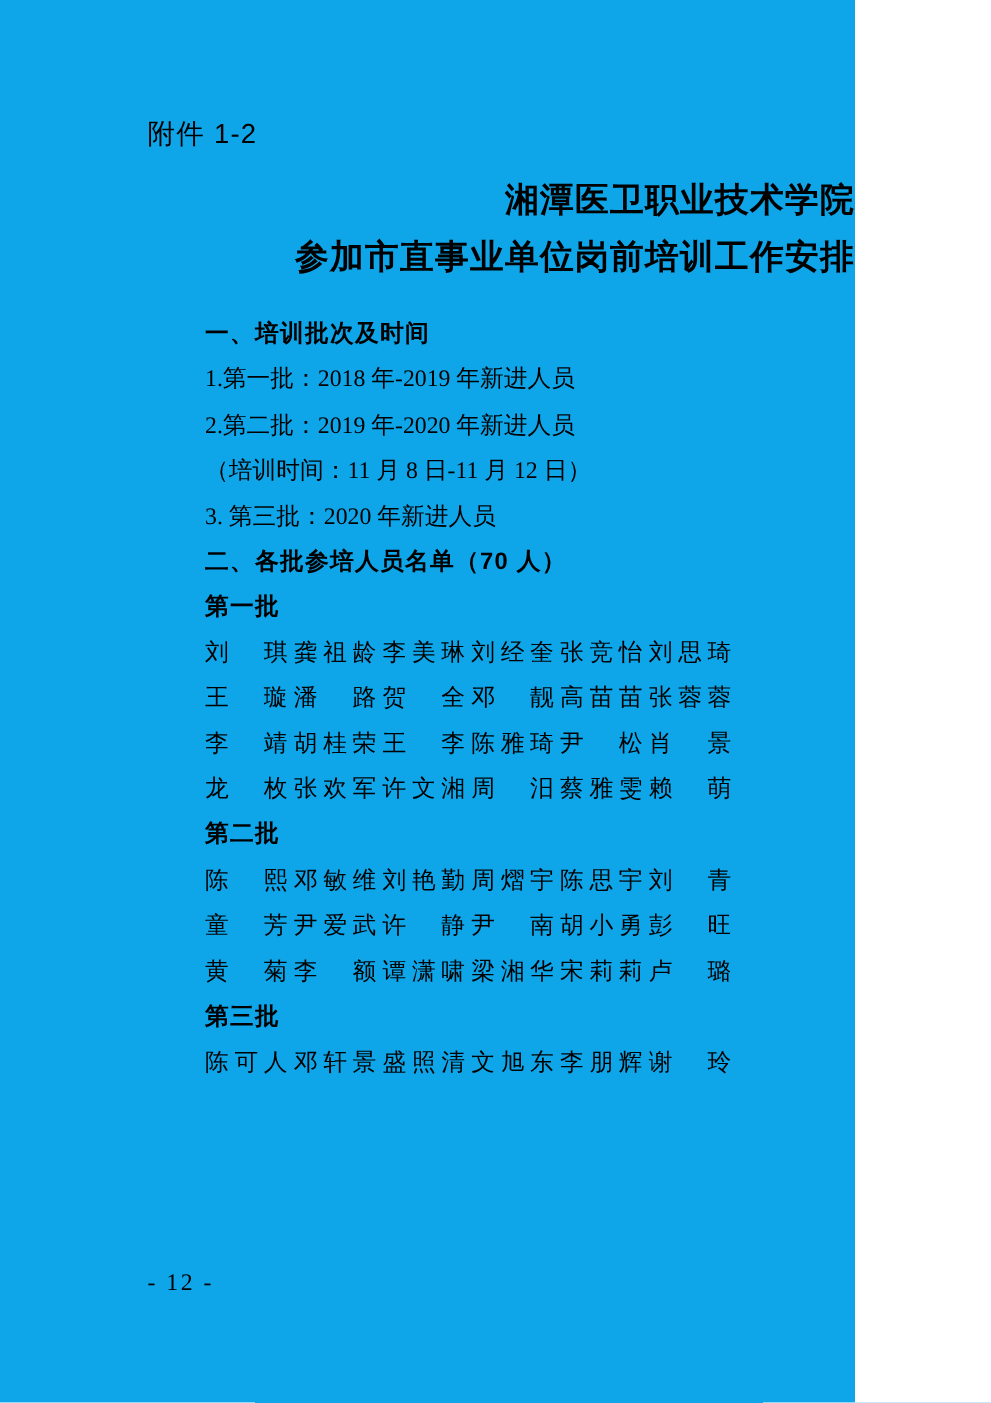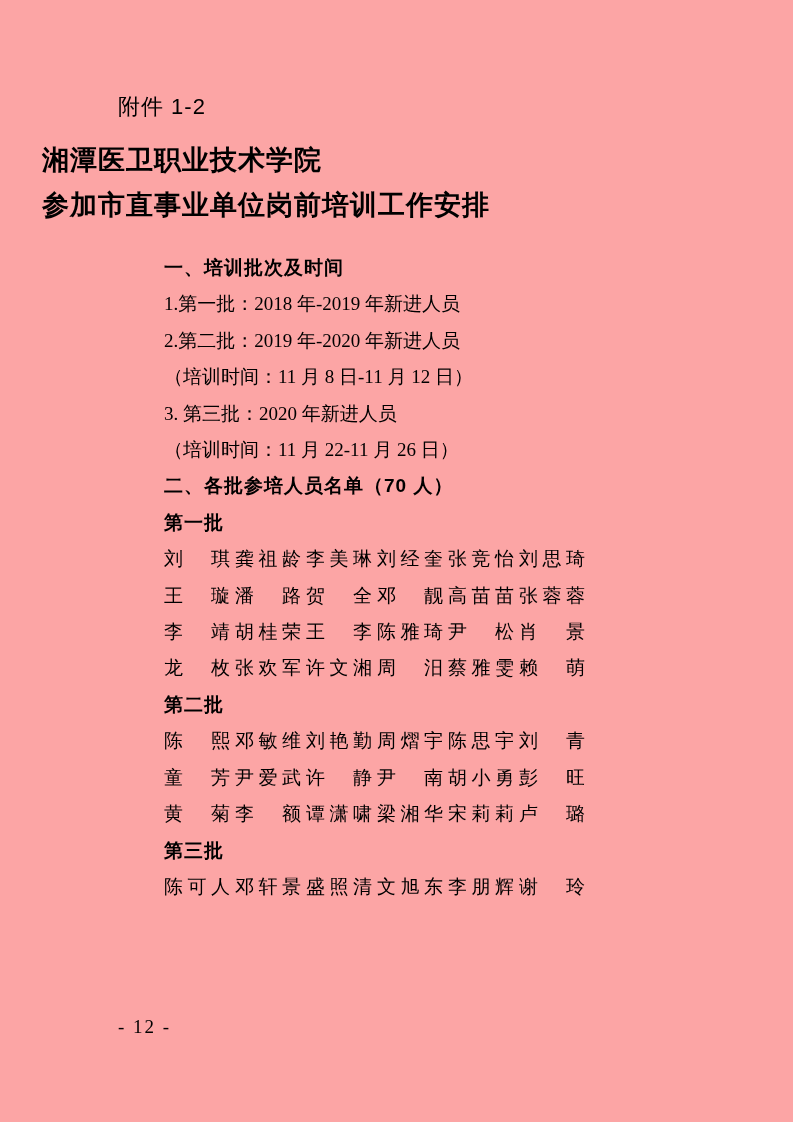--- a/index.html
+++ b/index.html
@@ -1,43 +1,42 @@
 <!DOCTYPE html>
 <html lang="zh"><head>
 <meta charset="utf-8">
 <style>
   html, body { margin: 0; padding: 0; background: #ffffff; }
   .page {
     position: relative;
-    width: 793px;
+    width: 684px;
     height: 1122px;
-    background: #fca5a5;
+    background: #0ea5e9;
     color: #000000;
     font-family: "Liberation Serif", serif;
     overflow: hidden;
   }
   .attachment-label {
     position: absolute;
     left: 118px;
     top: 92px;
     font-size: 22px;
     font-family: "Liberation Sans", sans-serif;
     letter-spacing: 1px;
   }
   .doc-title {
     position: absolute;
     left: 0;
     width: 100%;
-    text-align: left;
+    text-align: right;
     font-size: 27px;
     font-weight: bold;
     font-family: "Liberation Serif", serif;
     letter-spacing: 1px;
     margin: 0;
-    padding-left: 42px;
   }
   .doc-title.line1 { top: 142px; }
   .doc-title.line2 { top: 187px; }
   .content {
     position: absolute;
     left: 164px;
     top: 250px;
     width: 500px;
     font-size: 19px;
     line-height: 36.4px;
@@ -87,21 +86,20 @@
   <h1 class="doc-title line2">参加市直事业单位岗前培训工作安排</h1>
 
   <div class="content">
 
     <div class="section-heading">一、培训批次及时间</div>
 
     <div class="body-line">1.第一批：2018 年-2019 年新进人员</div>
     <div class="body-line">2.第二批：2019 年-2020 年新进人员</div>
     <div class="body-line">（培训时间：11 月 8 日-11 月 12 日）</div>
     <div class="body-line">3. 第三批：2020 年新进人员</div>
-    <div class="body-line">（培训时间：11 月 22-11 月 26 日）</div>
 
     <div class="section-heading">二、各批参培人员名单（70 人）</div>
 
     <div id="roster">
         <div class="batch-label">第一批</div>
         <div class="name-row">
           <span class="name-cell">刘琪</span>
           <span class="name-cell">龚祖龄</span>
           <span class="name-cell">李美琳</span>
           <span class="name-cell">刘经奎</span>

